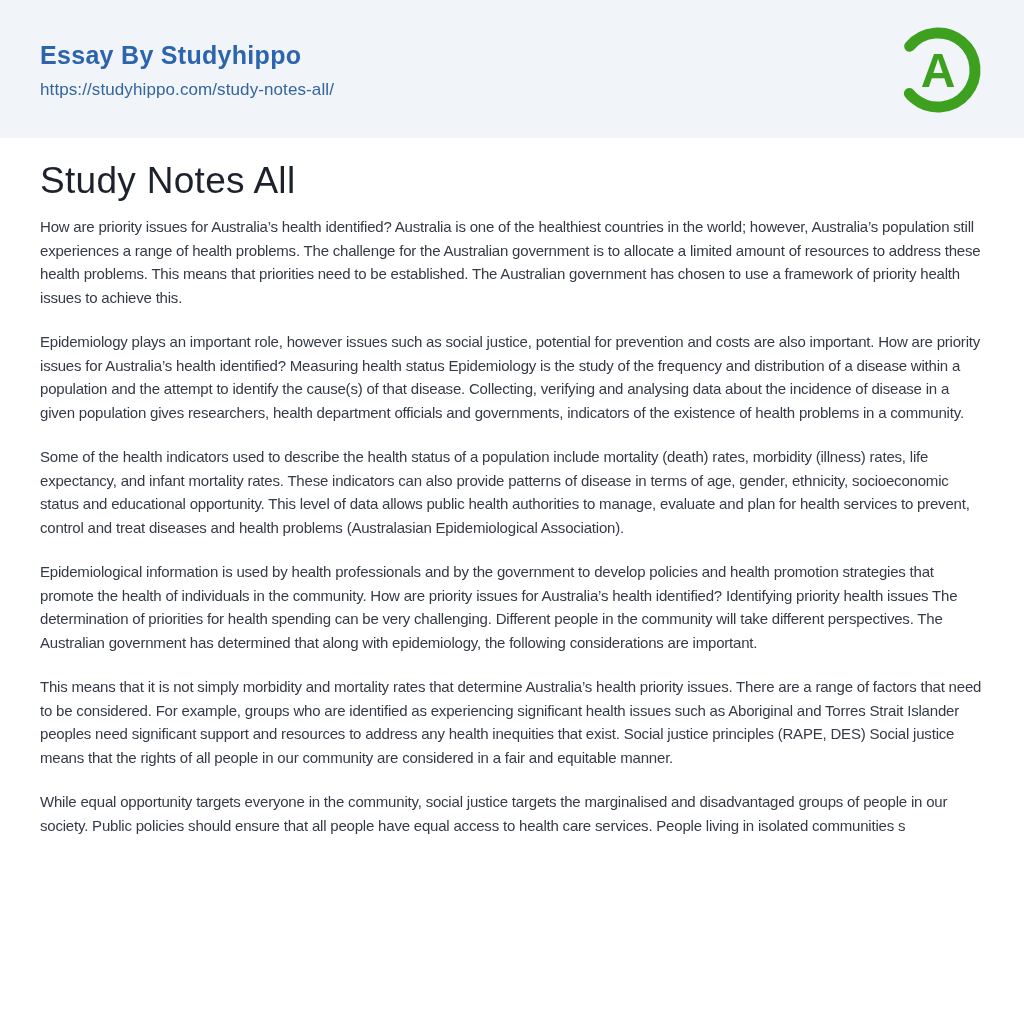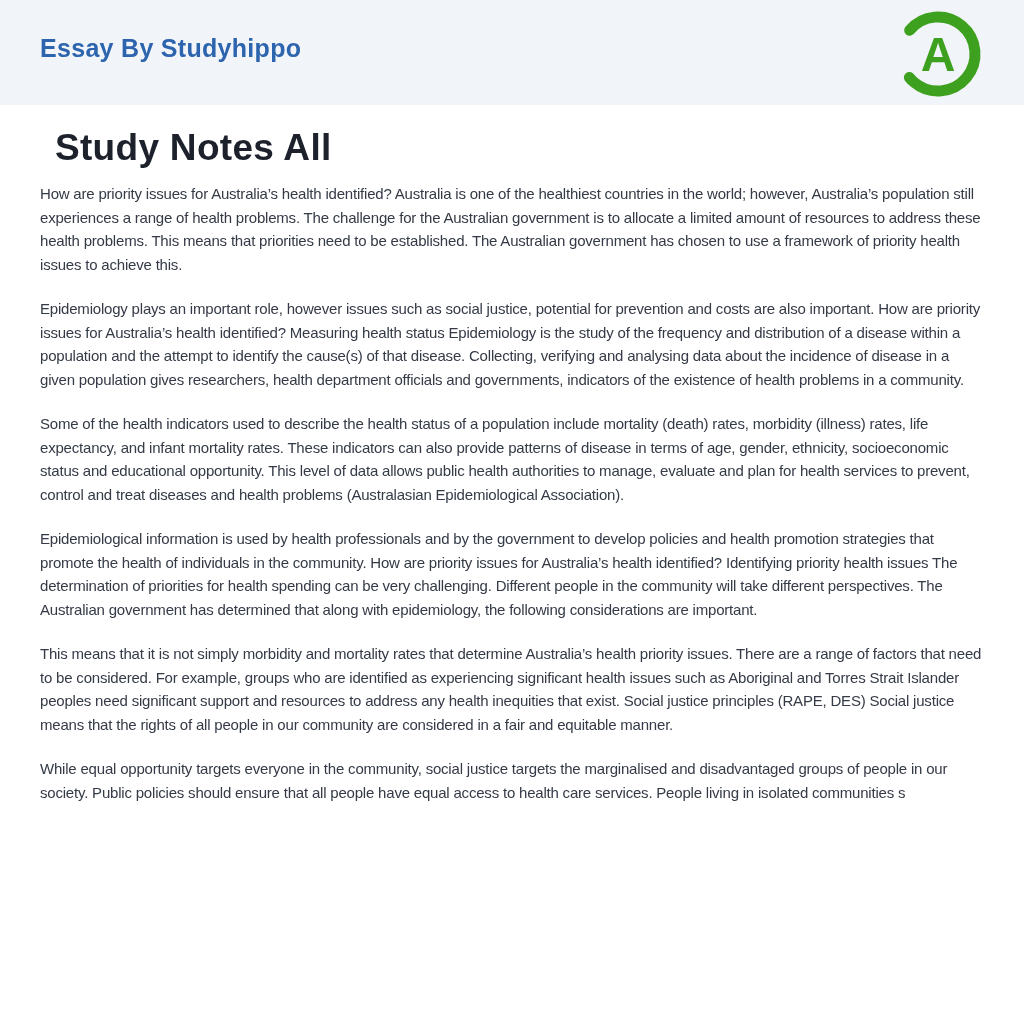--- a/index.html
+++ b/index.html
@@ -12,21 +12,21 @@
     width: 1024px;
     height: 1027px;
     overflow: hidden;
   }
   .page {
     width: 1024px;
     height: 1027px;
     background: #ffffff;
   }
   .page-header {
-    height: 105px;
+    height: 138px;
     background: var(--header-bg, #f1f4f9);
     display: flex;
     align-items: center;
     justify-content: space-between;
     padding: 0 40px;
     box-sizing: border-box;
   }
   .header-info {
     display: flex;
     flex-direction: column;
@@ -52,42 +52,43 @@
     width: 86px;
     height: 92px;
     margin-top: 2px;
   }
   .content {
     padding: 24px 40px 0 40px;
     box-sizing: border-box;
   }
   .page-title {
     font-size: 37px;
-    font-weight: 700;
+    font-weight: 400;
     color: var(--heading-text, #1c212b);
     letter-spacing: 0.3px;
     line-height: 1;
-    margin: 0 0 16px 15px;
+    margin: 0 0 16px 0;
   }
   .article-body p {
     font-size: 15px;
     line-height: 23.5px;
     letter-spacing: -0.2px;
     color: var(--body-text, #343a46);
     margin: 0 0 21px 0;
   }
 </style>
 </head>
 <body>
 
 <div class="page">
 
   <div class="page-header">
     <div class="header-info">
       <div class="header-title">Essay By Studyhippo</div>
+      <a class="header-url">https://studyhippo.com/study-notes-all/</a>
     </div>
 
     <div>
       <svg class="logo" viewBox="0 0 86 92">
         <circle cx="40" cy="46" r="37" fill="none" stroke="#3da01e" stroke-width="11" stroke-linecap="round" stroke-dasharray="181 52" transform="rotate(220 40 46)"></circle>
         <text x="40" y="63" text-anchor="middle" font-family="Liberation Sans, sans-serif" font-size="48" font-weight="600" fill="#3da01e">A</text>
       </svg>
     </div>
   </div>
 

